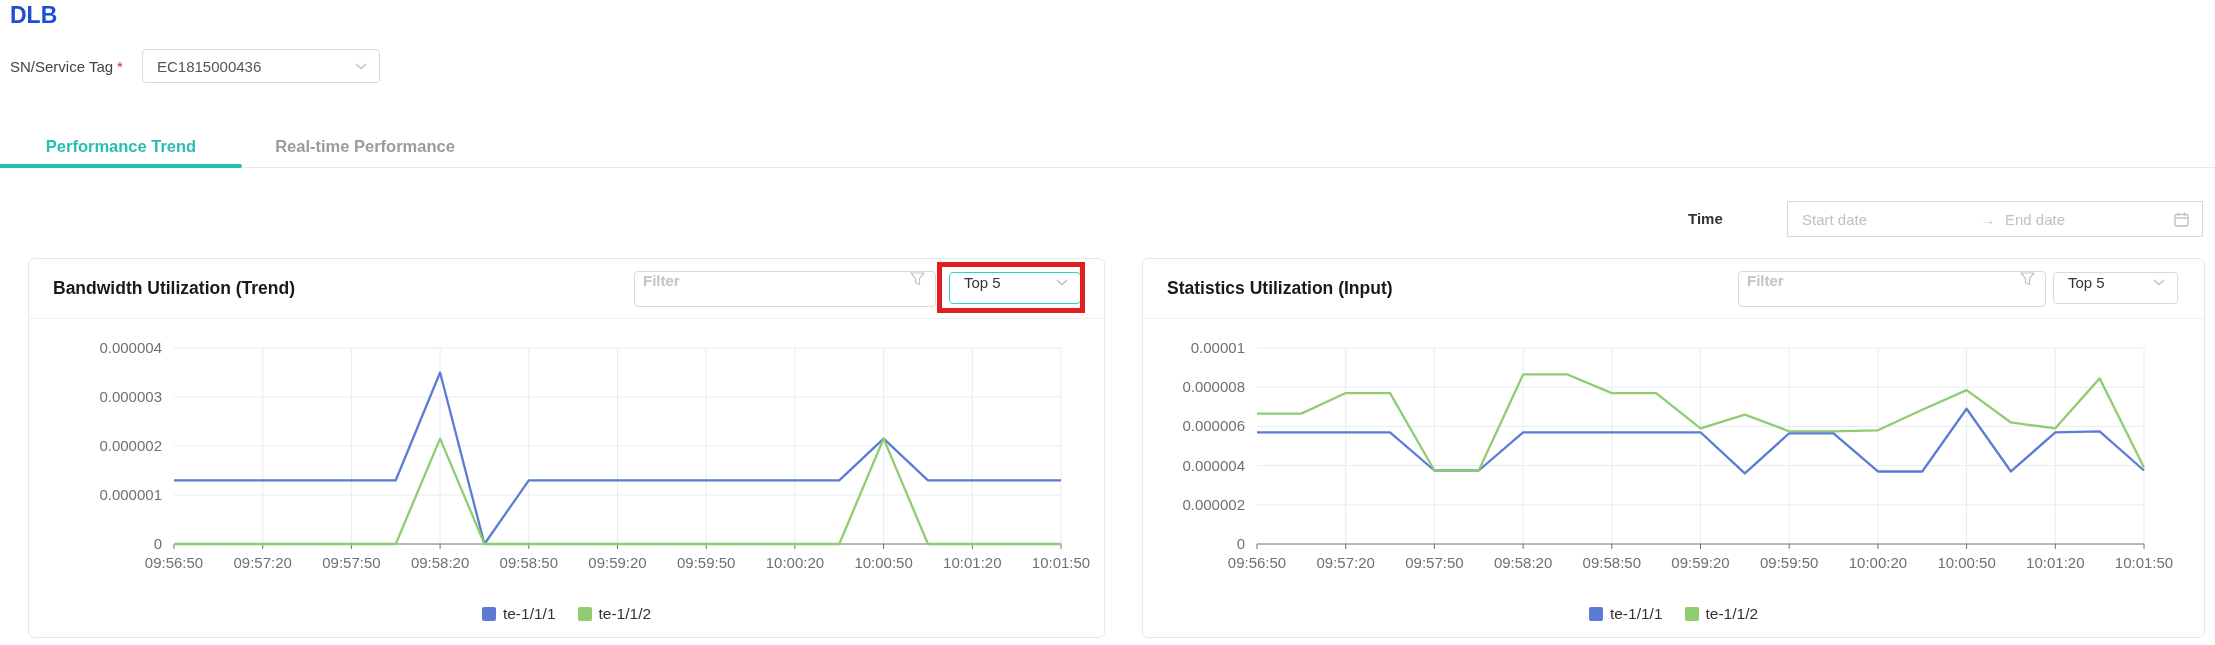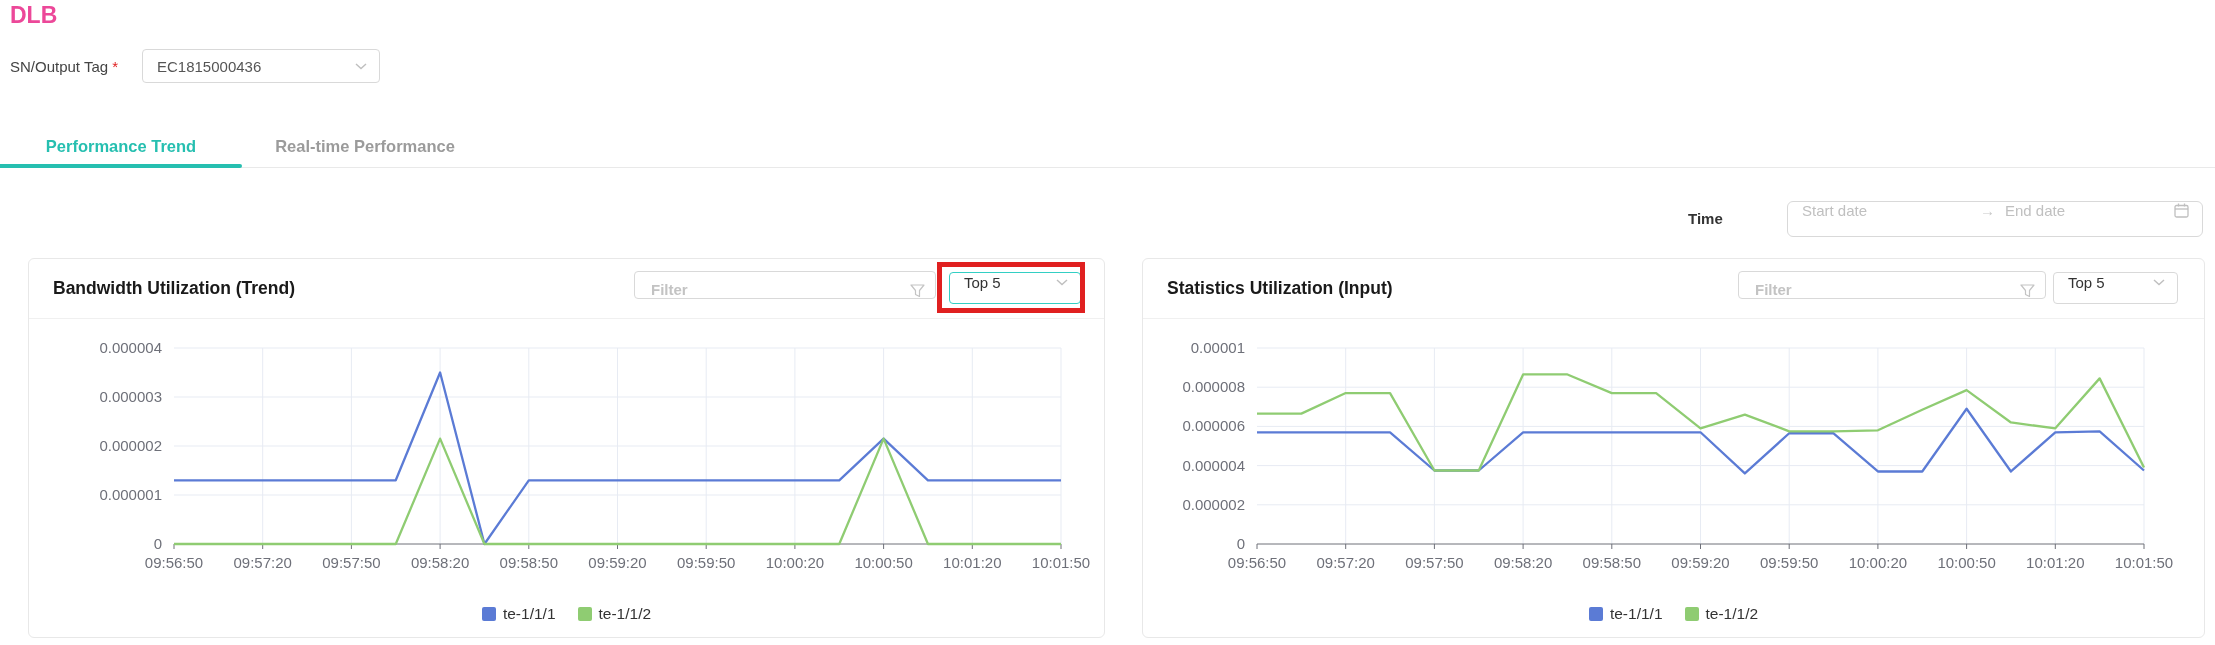--- a/index.html
+++ b/index.html
@@ -1,53 +1,53 @@
 <!DOCTYPE html>
 <html><head>
 <meta charset="utf-8">
 <style>
   * { box-sizing: border-box; margin: 0; padding: 0; }
   html,body { width: 2215px; height: 645px; background:#fff; overflow:hidden;
     font-family:"Liberation Sans", sans-serif; position:relative; }
   .abs { position:absolute; }
 
-  #page-title { left:10px; top:2px; font-size:23px; font-weight:700; color:#ec4899; }
+  #page-title { left:10px; top:2px; font-size:23px; font-weight:700; color:#1d4ed8; }
 
   #sn-label { left:10px; top:58px; font-size:15px; color:#444; }
   #sn-label .req { color:#e02020; margin-left:4px; }
   #sn-select { left:142px; top:49px; width:238px; height:34px; border:1px solid #d9d9d9;
     border-radius:4px; background:#fff; display:flex; align-items:center;
     justify-content:space-between; padding:0 12px 0 14px; font-size:15px; color:#555; cursor:pointer; }
 
   #tabs { left:0; top:127px; width:2215px; height:41px; border-bottom:1px solid #e9e9e9;
     display:flex; }
   .tab { width:242px; text-align:center; font-size:16.5px; font-weight:700; line-height:38px;
     color:#9b9b9b; position:relative; cursor:pointer; }
   .tab + .tab { width:246px; }
   .tab.active { color:#26bfb0; }
   .tab.active::after { content:""; position:absolute; left:0; right:0; bottom:-1px; height:4px;
     background:#26bfb0; border-radius:0 3px 3px 0; }
 
   #time-label { left:1688px; top:210px; font-size:15px; font-weight:700; color:#333; }
   #date-range { left:1787px; top:201px; width:416px; height:36px; border:1px solid #d9d9d9;
-    border-radius:6px; display:flex; align-items:flex-start; padding:0 12px 0 14px; background:#fff; }
+    border-radius:0; display:flex; align-items:center; padding:0 12px 0 14px; background:#fff; }
   #date-range input { border:none; outline:none; flex:1; font-size:15px; color:#333; min-width:0;
     font-family:"Liberation Sans", sans-serif; background:transparent; }
   #date-range input::placeholder { color:#c0c0c0; }
   #date-range .arrow { color:#c9c9c9; font-size:15px; padding:0 10px; }
 
   .card { position:absolute; top:258px; height:380px; background:#fff;
     border:1px solid #e8e8e8; border-radius:6px; }
   #card-output { left:28px; width:1077px; }
   #card-input  { left:1142px; width:1063px; }
   .card-header { position:relative; height:60px; border-bottom:1px solid #f0f0f0; }
   .card-title { position:absolute; left:24px; top:19px; font-size:17.5px; font-weight:700; color:#1a1a1a; }
 
-  .filter-wrap { position:absolute; top:12px; height:28px; border:1px solid #d9d9d9; border-radius:4px;
-    display:flex; align-items:flex-end; padding:0 10px 0 16px; background:#fff; }
+  .filter-wrap { position:absolute; top:12px; height:36px; border:1px solid #d9d9d9; border-radius:4px;
+    display:flex; align-items:flex-start; padding:0 10px 0 8px; background:#fff; }
   #card-output .filter-wrap { left:605px; width:302px; }
   #card-input  .filter-wrap { left:595px; width:308px; }
   .filter-wrap input { border:none; outline:none; flex:1; font-size:15px; font-weight:700; color:#333;
     min-width:0; font-family:"Liberation Sans", sans-serif; }
   .filter-wrap input::placeholder { color:#c3c3c3; font-weight:700; }
 
   .top-select { position:absolute; top:13px; height:32px; border:1px solid #d9d9d9; border-radius:4px;
     background:#fff; display:flex; align-items:center; justify-content:space-between;
     padding:0 12px 12px 14px; font-size:15px; color:#333; cursor:pointer; }
   #card-output .top-select { left:920px; width:132px; border-color:#33cfc4; }
@@ -61,21 +61,21 @@
     gap:22px; font-size:15.5px; color:#333; align-items:center; }
   .legend-item { display:flex; align-items:center; cursor:pointer; }
   .legend-swatch { width:14px; height:14px; border-radius:2px; margin-right:7px; display:inline-block; }
 </style>
 </head>
 <body>
 
 <div class="abs" id="page-title">DLB</div>
 
 <div class="abs" id="sn-label">
-  <span>SN/Output Tag</span><span class="req">*</span>
+  <span>SN/Service Tag</span><span class="req">*</span>
 </div>
 <div class="abs" id="sn-select">
   <span>EC1815000436</span>
   <svg width="12" height="7" viewBox="0 0 12 7">
       <polyline points="1,1 6,5.5 11,1" fill="none" stroke="#bfbfbf" stroke-width="1.4"></polyline>
     </svg>
 </div>
 
 <div class="abs" id="tabs">
   <div class="tab active">Performance Trend</div>

